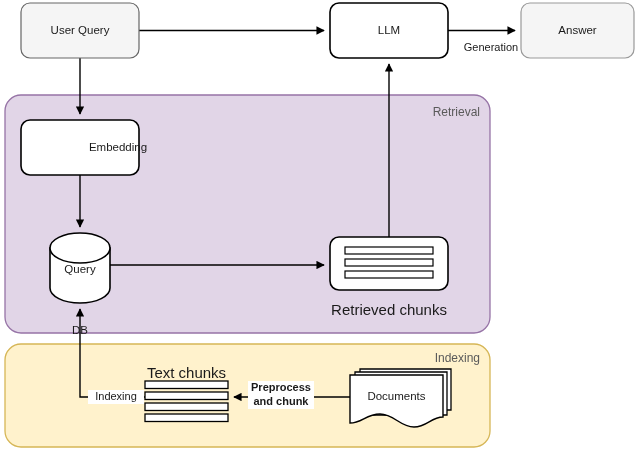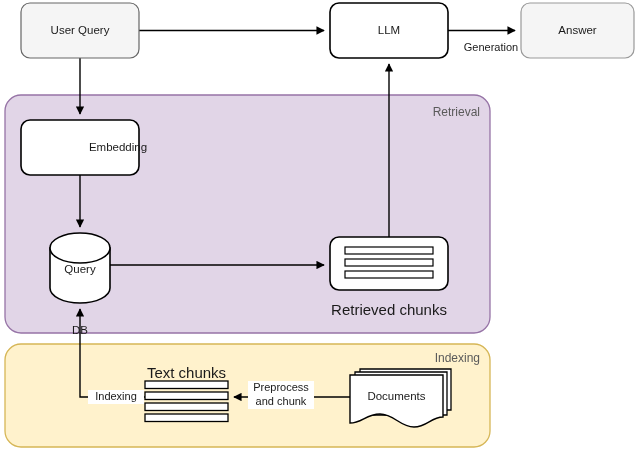--- a/index.html
+++ b/index.html
@@ -148,18 +148,18 @@
   <div class="node-label" style="left:350px; top:389px; width:93px;">Documents</div>
 
   <div class="panel-label" style="left:370px; top:105px; width:110px;">Retrieval</div>
 
   <div class="panel-label" style="left:370px; top:351px; width:110px;">Indexing</div>
 
   <div class="edge-label" style="left:446px; top:9px; width:90px;margin-top:32px;">Generation</div>
 
   <div class="edge-label boxed" style="left:88px; top:390px; width:52px;">Indexing</div>
 
-  <div class="edge-label boxed" style="left:248px; top:381px; width:62px;">
+  <div class="edge-label boxed" style="left:248px; top:381px; width:62px;font-weight:bold;">
     <span>Preprocess</span><br>
     <span>and chunk</span>
   </div>
 
 </div>
 
 </body></html>

